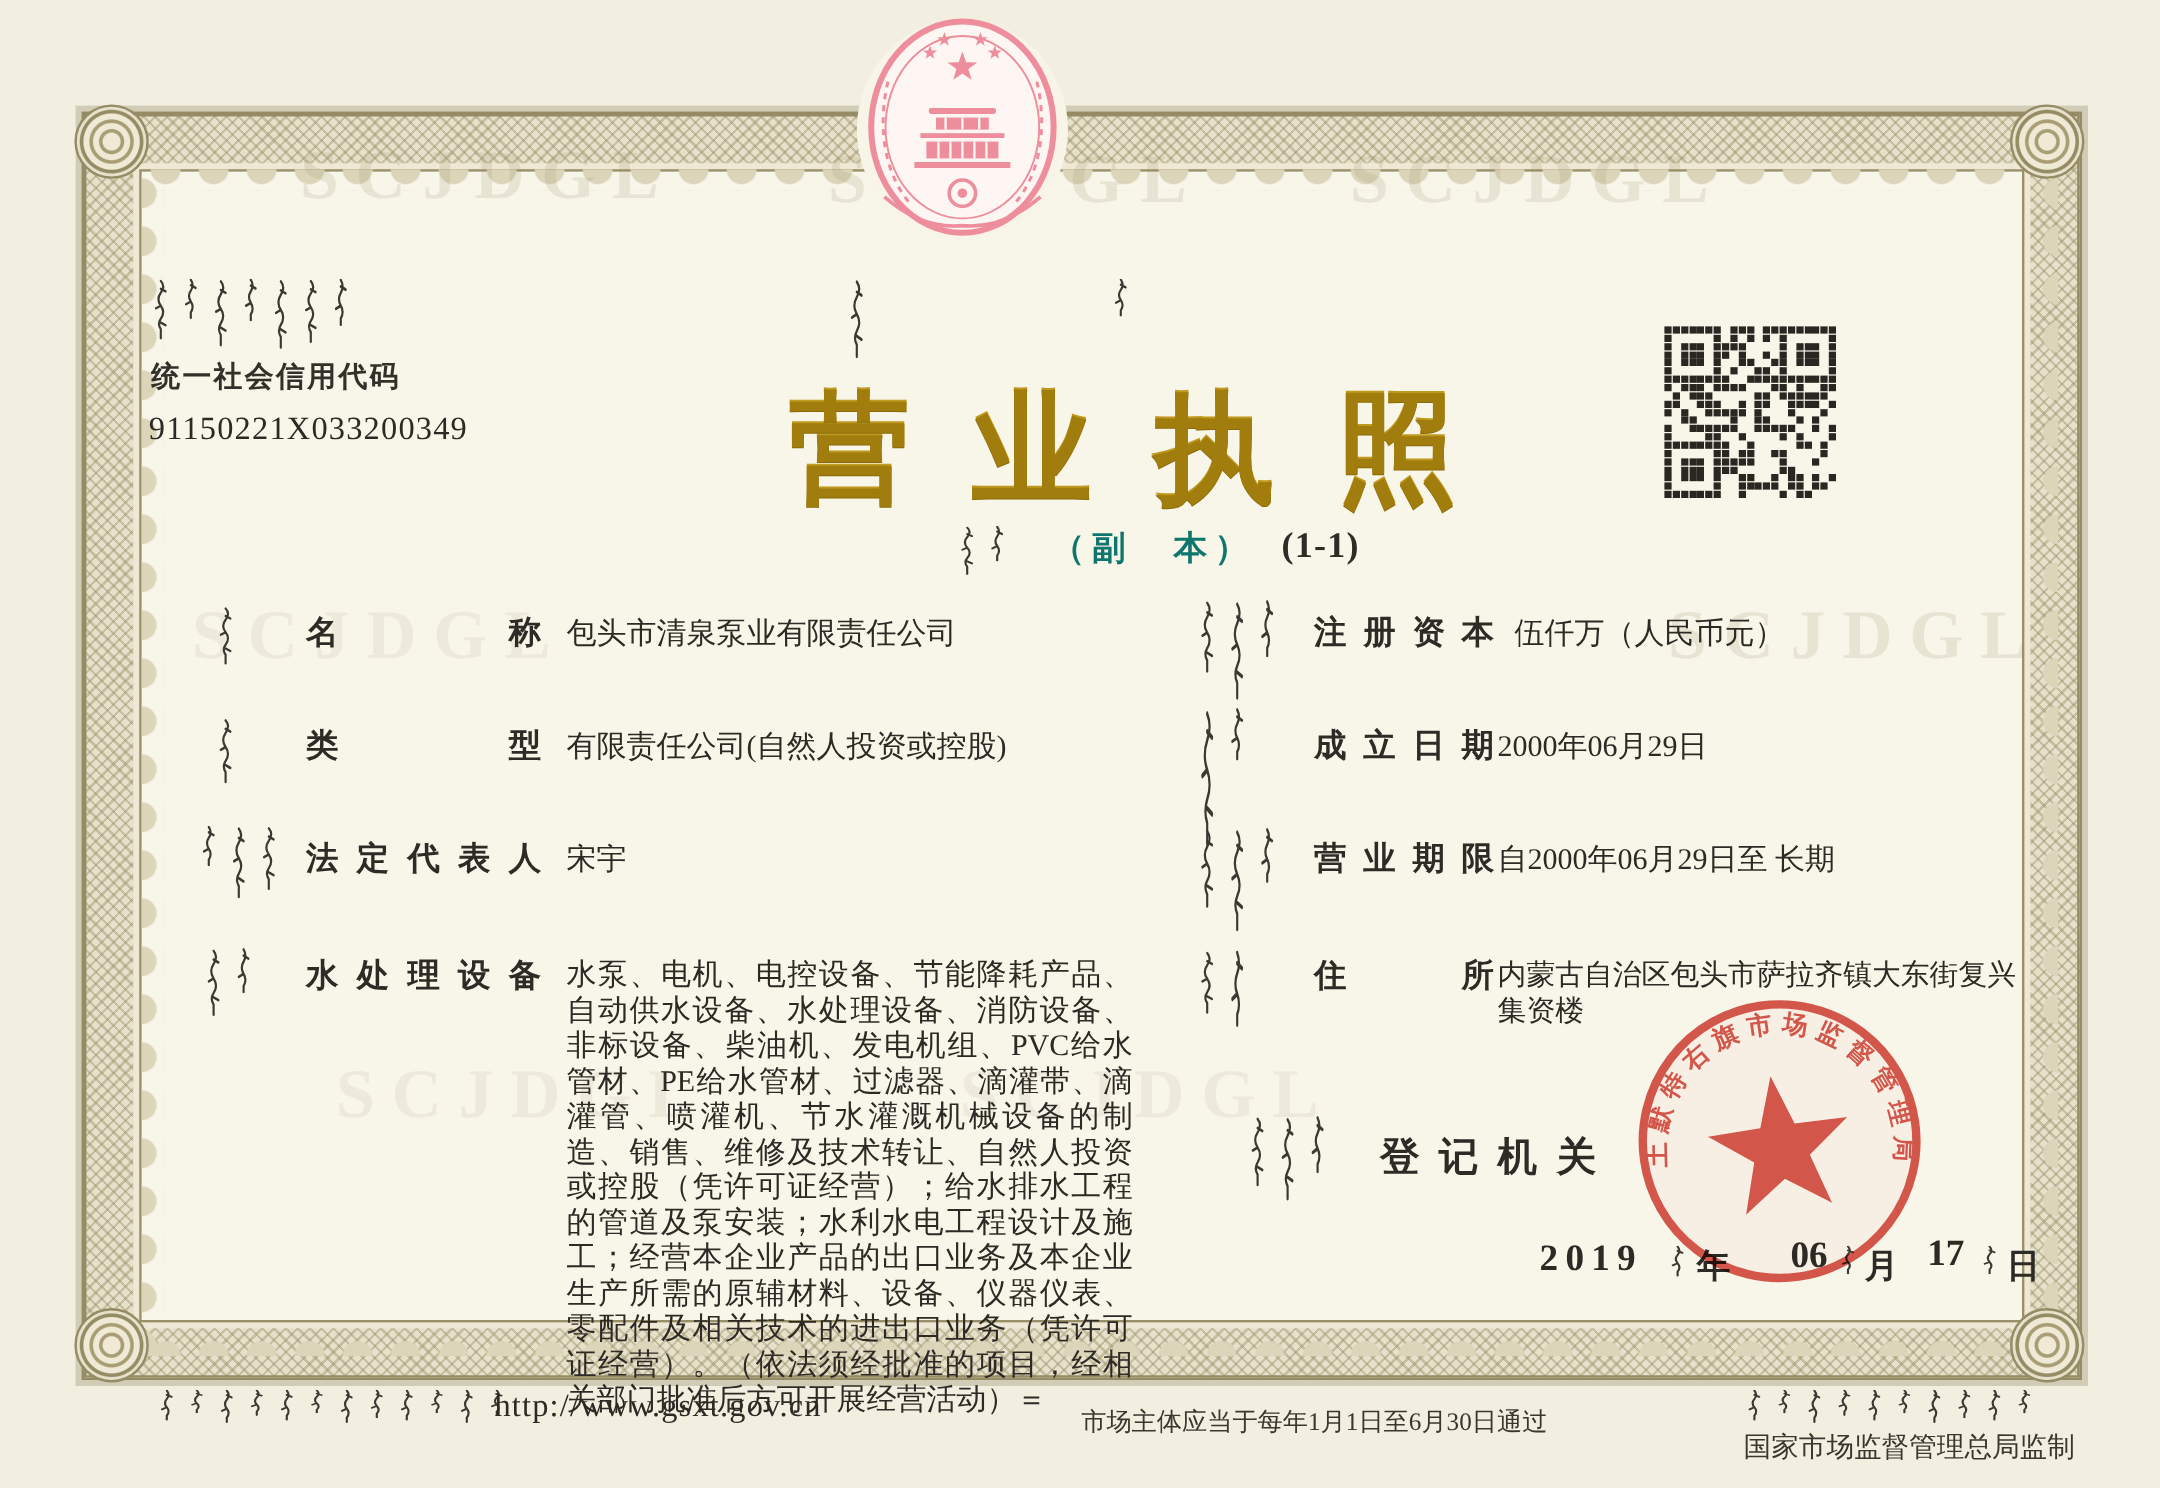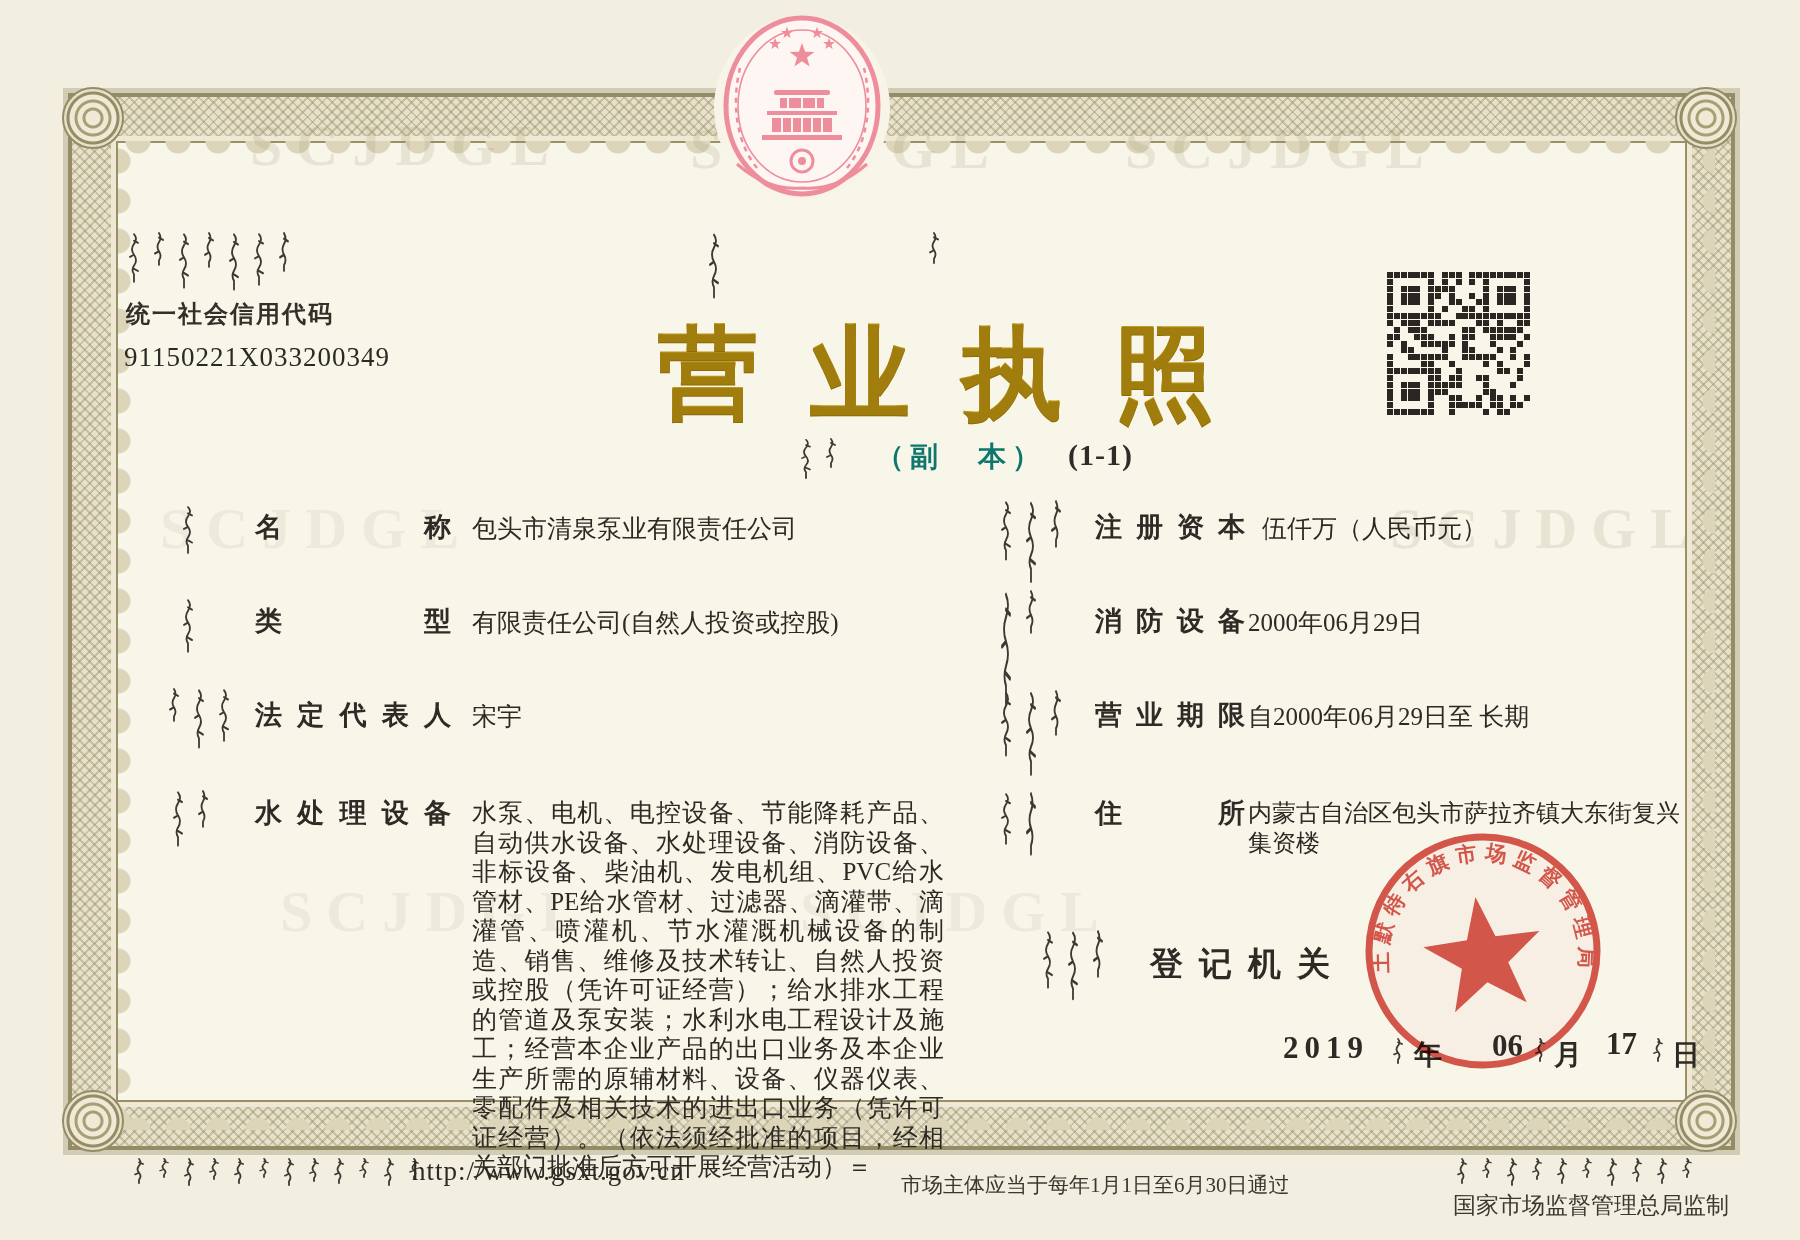--- a/index.html
+++ b/index.html
@@ -482,21 +482,21 @@
   <div class="abs fvalue" style="left:1262px;top:514px">伍仟万（人民币元）</div>
 
   <div class="abs mgrow" style="left:1000px;top:590px">
       <svg class="mg" width="12" height="118">
         <use href="#mgA"></use>
       </svg>
       <svg class="mg" width="12" height="44">
         <use href="#mgB"></use>
       </svg>
     </div>
-  <div class="abs flabel" style="left:1095px;top:606px;width:150px">消防设备</div>
+  <div class="abs flabel" style="left:1095px;top:606px;width:150px">成立日期</div>
   <div class="abs fvalue" style="left:1248px;top:608px">2000年06月29日</div>
 
   <div class="abs mgrow" style="left:1000px;top:690px">
       <svg class="mg" width="12" height="68">
         <use href="#mgA"></use>
       </svg>
       <svg class="mg" width="12" height="88">
         <use href="#mgA"></use>
       </svg>
       <svg class="mg" width="12" height="46">

